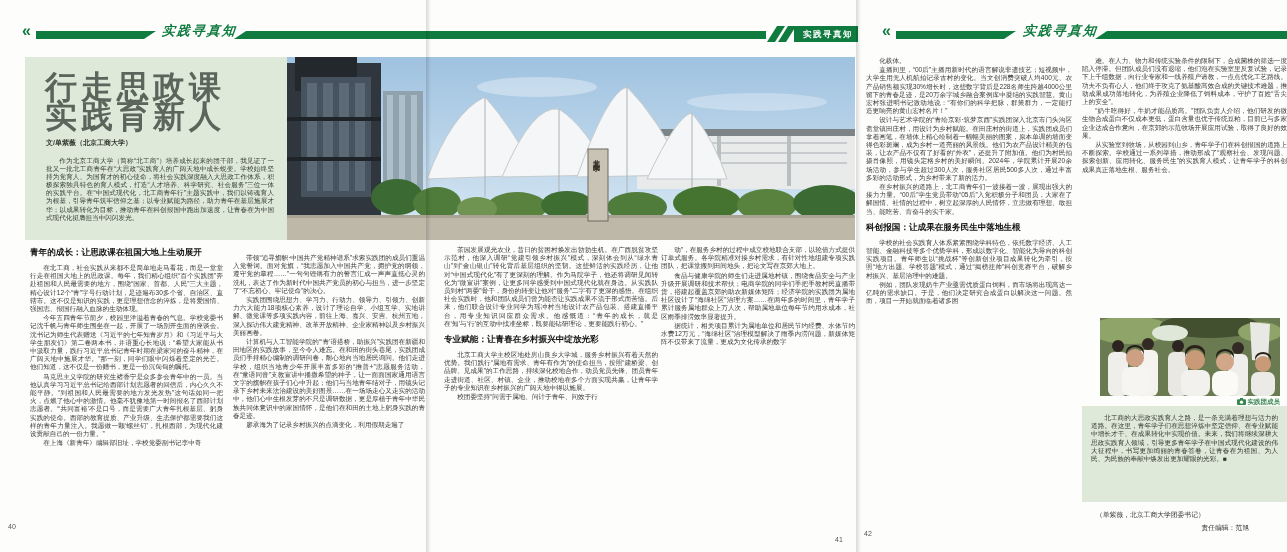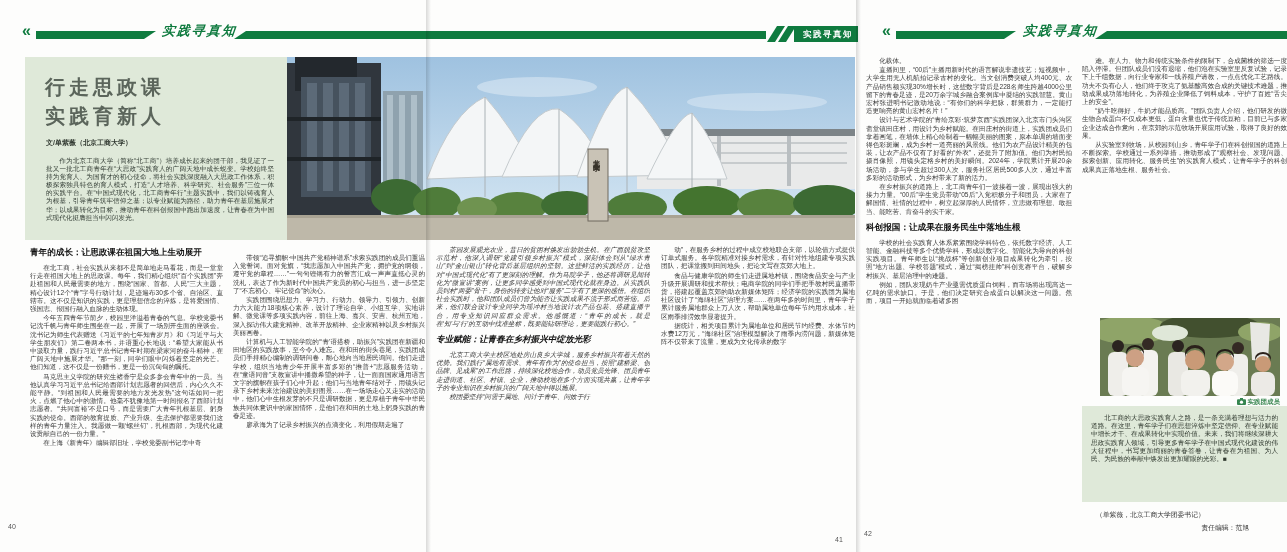--- a/index.html
+++ b/index.html
@@ -21,21 +21,21 @@
   .hdr-script{position:absolute;top:22px;font-family:"Liberation Serif","DejaVu Serif",serif;
       font-style:italic;font-weight:bold;font-size:13px;letter-spacing:2px;color:#0e7a3e;
       transform:skewX(-6deg);white-space:nowrap;}
   .hdr-badge{position:absolute;top:26px;height:16px;line-height:16px;background:#0f7b3f;color:#fff;
       font-size:8.5px;font-weight:bold;letter-spacing:1.5px;padding:0 9px;white-space:nowrap;}
   .hdr-slash{position:absolute;top:26px;width:8px;height:16px;background:#0f7b3f;transform:skewX(-32deg);}
 
   
   .title-box{position:absolute;left:25px;top:57px;width:262px;height:183px;background:#dfe9d9;}
   .mag-title{margin:16px 0 0 20px;font-family:"Liberation Serif","DejaVu Serif",serif;
-      font-weight:600;font-size:20px;line-height:29px;letter-spacing:4px;color:#5b655b;}
+      font-weight:600;font-size:32px;line-height:29px;letter-spacing:4px;color:#5b655b;}
   .byline{margin:7px 0 0 21px;font-size:7px;font-weight:bold;color:#333b33;}
   .intro{margin:9px 13px 0 21px;font-size:6.6px;line-height:8.1px;text-align:justify;
       text-indent:2em;color:#333d35;word-break:break-all;}
 
   
   .col{position:absolute;text-align:justify;overflow:hidden;}
   .para{font-size:6.6px;line-height:8.2px;text-indent:2em;margin:0 0 1px 0;color:#3a3a3a;
         word-break:break-all;text-align:justify;}
   .subhead{font-family:"Liberation Serif","DejaVu Serif",serif;font-size:8.6px;font-weight:bold;
         color:#121212;margin:6px 0 5px 0;text-indent:0;}
@@ -102,21 +102,21 @@
     <div class="pageno" style="left:8px;top:523px;">40</div>
   </div>
 
   <div class="page" id="p2">
     <div class="hdr-bar" style="left:0;width:338px;"></div>
     <div class="hdr-slash" style="left:344px;"></div>
     <div class="hdr-slash" style="left:355px;"></div>
     <div class="hdr-badge" style="left:366px;">实践寻真知</div>
     <div class="hdr-slash" style="left:424px;"></div>
 
-    <div class="col" style="left:8px;top:246px;width:214px;height:278px;font-style:italic;">
+    <div class="col" style="left:16px;top:246px;width:214px;height:278px;">
       <div>
           <p class="para">茶园发展观光农业，昔日的贫困村焕发出勃勃生机。在广西脱贫攻坚示范村，他深入调研“党建引领乡村振兴”模式，深刻体会到从“绿水青山”到“金山银山”转化背后基层组织的坚韧。这些鲜活的实践经历，让他对“中国式现代化”有了更深刻的理解。作为马院学子，他还将调研见闻转化为“微宣讲”案例，让更多同学感受到中国式现代化就在身边。从实践队员到村“两委”骨干，身份的转变让他对“服务”二字有了更深的感悟。在组织社会实践时，他和团队成员们曾为能否让实践成果不流于形式而苦恼。后来，他们联合设计专业同学为瑶冲村当地设计农产品包装、搭建直播平台，用专业知识回应群众需求。他感慨道：“青年的成长，就是在‘知’与‘行’的互动中找准坐标，既要能钻研理论，更要能践行初心。”</p>
         </div>
       <h3 class="subhead">专业赋能：让青春在乡村振兴中绽放光彩</h3>
       <div>
           <p class="para">北京工商大学主校区地处房山良乡大学城，服务乡村振兴有着天然的优势。我们践行“属地有需求、青年有作为”的使命担当，按照“建桥梁、创品牌、见成果”的工作思路，持续深化校地合作，动员党员先锋、团员青年走进街道、社区、村镇、企业，推动校地在多个方面实现共赢，让青年学子的专业知识在乡村振兴的广阔天地中得以施展。</p>
           <p class="para">校团委坚持“问需于属地、问计于青年、问效于行</p>
         </div>
     </div>
     <div class="col" style="left:233px;top:246px;width:194px;height:278px;">

